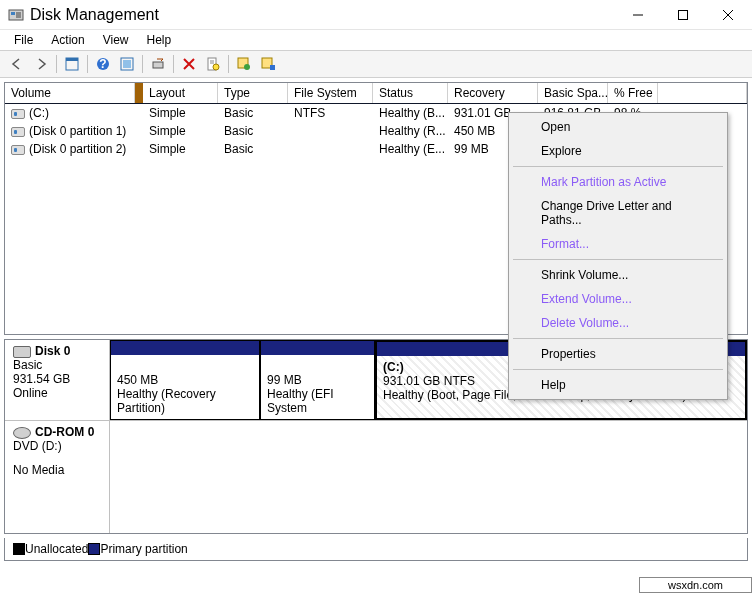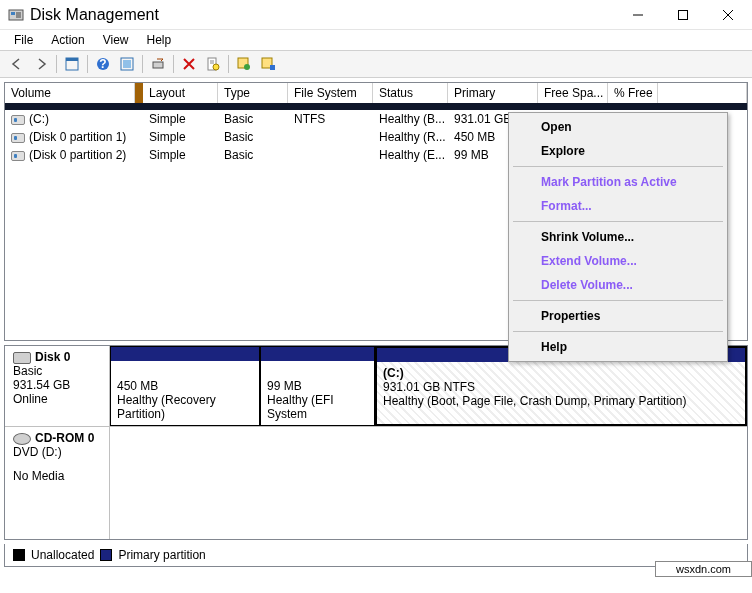--- a/index.html
+++ b/index.html
@@ -12,21 +12,21 @@
     .titlebar-btn { width: 45px; height: 29px; display: flex; align-items: center; justify-content: center; }
     
     .menubar { height: 20px; display: flex; align-items: center; padding: 2px 6px; gap: 2px; }
     .menu-item { padding: 2px 8px; cursor: default; }
     
     .toolbar { height: 28px; display: flex; align-items: center; padding: 2px 6px; gap: 2px; border-top: 1px solid #d0d0d0; border-bottom: 1px solid #d0d0d0; background: #f5f5f5; }
     .tool-btn { width: 22px; height: 22px; display: flex; align-items: center; justify-content: center; border: 1px solid transparent; }
     .tool-sep { width: 1px; height: 18px; background: #c0c0c0; margin: 0 2px; }
     
     .grid-container { border: 1px solid #828790; margin: 4px; }
-    .grid-header { display: flex; background: #a16207; border-bottom: 7px solid #0f172a; }
+    .grid-header { display: flex; background: #a16207; border-bottom: 1px solid #0f172a; }
     .grid-header-cell { padding: 3px 6px; border-right: 1px solid #d0d0d0; background: #fff; text-align: left; white-space: nowrap; overflow: hidden; }
     .grid-body { height: 230px; background: #fff; overflow: auto; }
     .grid-row { display: flex; height: 18px; align-items: center; }
     .grid-cell { padding: 1px 6px; white-space: nowrap; overflow: hidden; }
     .vol-icon { display: inline-block; width: 14px; height: 10px; background: #e0e0e0; border: 1px solid #888; border-radius: 2px; margin-right: 4px; vertical-align: middle; position: relative; }
     .vol-icon::before { content:''; position:absolute; left:2px; top:2px; width:3px; height:4px; background:#4080c0; border-radius:1px; }
     
     .col-volume { width: 130px; }
     .col-layout { width: 75px; margin-left: 8px; }
     .col-type { width: 70px; }
@@ -42,31 +42,31 @@
     .disk-info-name { font-weight: bold; }
     .disk-icon-small { display:inline-block; width:18px; height:12px; background:#d0d0d0; border:1px solid #666; border-radius:2px; margin-right:4px; vertical-align:middle; }
     .disk-partitions { flex: 1; display: flex; padding: 0; position: relative; }
     .disk-header-strip { height: 14px; background: #1a237e; }
     .partition { border: 1px solid #000; margin: 0; display:flex; flex-direction:column; }
     .partition-body { padding: 4px 6px; flex:1; background:#fff; }
     .partition.selected .partition-body { background: repeating-linear-gradient(45deg, #fff, #fff 4px, #eee 4px, #eee 6px); }
     .partition.selected { border: 2px solid #000; }
     .partition-title { font-weight: bold; }
     
-    .legend { display: flex; align-items: center; gap: 6px; padding: 4px 8px; border-top: 1px solid #c0c0c0; background:#fff; margin: 0 4px 4px 4px; border:1px solid #828790; border-top:none; }
+    .legend { display: flex; align-items: center; padding: 4px 8px; border-top: 1px solid #c0c0c0; background:#fff; margin: 0 4px 4px 4px; border:1px solid #828790; border-top:none; }
     .swatch { width: 12px; height: 12px; border: 1px solid #000; display: inline-block; }
     .swatch.black { background: #000; }
     .swatch.blue { background: #1a237e; }
     
     .context-menu { position: absolute; background: #f0f0f0; border: 1px solid #a0a0a0; box-shadow: 2px 2px 4px rgba(0,0,0,0.25); padding: 2px; z-index: 100; width: 220px; }
-    .ctx-item { padding: 5px 24px 5px 30px; cursor: default; color: #000; font-weight: bold; }
+    .ctx-item { padding: 5px 24px 5px 30px; cursor: default; color: #000; }
     .ctx-item.disabled { color: #8b5cf6; }
     .ctx-sep { height: 1px; background: #c0c0c0; margin: 3px 2px; }
     
-    .status-footer { position: absolute; bottom: 16px; right: 0; border: 1px solid #888; padding: 1px 20px; background: #fff; font-size: 11px; }
+    .status-footer { position: absolute; bottom: 0; right: 0; border: 1px solid #888; padding: 1px 28px; background: #fff; font-size: 11px; }
   </style>
 </head>
 <body>
 
 <div class="titlebar">
   <svg class="titlebar-icon" viewBox="0 0 16 16">
     <rect x="1" y="3" width="14" height="10" fill="#d0d0d0" stroke="#555"></rect>
     <rect x="3" y="5" width="4" height="3" fill="#4080c0"></rect>
     <rect x="8" y="5" width="5" height="6" fill="#888"></rect>
   </svg>
@@ -165,22 +165,22 @@
     </div>
 </div>
 
 <div class="grid-container">
   <div class="grid-header">
     <div class="grid-header-cell col-volume">Volume</div>
     <div class="grid-header-cell col-layout">Layout</div>
     <div class="grid-header-cell col-type">Type</div>
     <div class="grid-header-cell col-fs">File System</div>
     <div class="grid-header-cell col-status">Status</div>
-    <div class="grid-header-cell col-capacity">Primary</div>
-    <div class="grid-header-cell col-free">Free Spa...</div>
+    <div class="grid-header-cell col-capacity">Recovery</div>
+    <div class="grid-header-cell col-free">Basic Spa...</div>
     <div class="grid-header-cell col-pfree">% Free</div>
     <div class="grid-header-cell" style="flex:1"></div>
   </div>
   <div class="grid-body">
     <div class="grid-row">
       <div class="grid-cell col-volume"><span class="vol-icon"></span><span>(C:)</span></div>
       <div class="grid-cell col-layout">Simple</div>
       <div class="grid-cell col-type">Basic</div>
       <div class="grid-cell col-fs">NTFS</div>
       <div class="grid-cell col-status">Healthy (B...</div>
@@ -262,20 +262,21 @@
   <span>Unallocated</span>
   <span class="swatch blue"></span>
   <span>Primary partition</span>
 </div>
 
 <div class="context-menu" style="left:508px; top:112px">
   <div class="ctx-item">Open</div>
   <div class="ctx-item">Explore</div>
   <div class="ctx-sep"></div>
   <div class="ctx-item disabled">Mark Partition as Active</div>
+  <div class="ctx-item">Change Drive Letter and Paths...</div>
   <div class="ctx-item disabled">Format...</div>
   <div class="ctx-sep"></div>
   <div class="ctx-item">Shrink Volume...</div>
   <div class="ctx-item disabled">Extend Volume...</div>
   <div class="ctx-item disabled">Delete Volume...</div>
   <div class="ctx-sep"></div>
   <div class="ctx-item">Properties</div>
   <div class="ctx-sep"></div>
   <div class="ctx-item">Help</div>
 </div>

